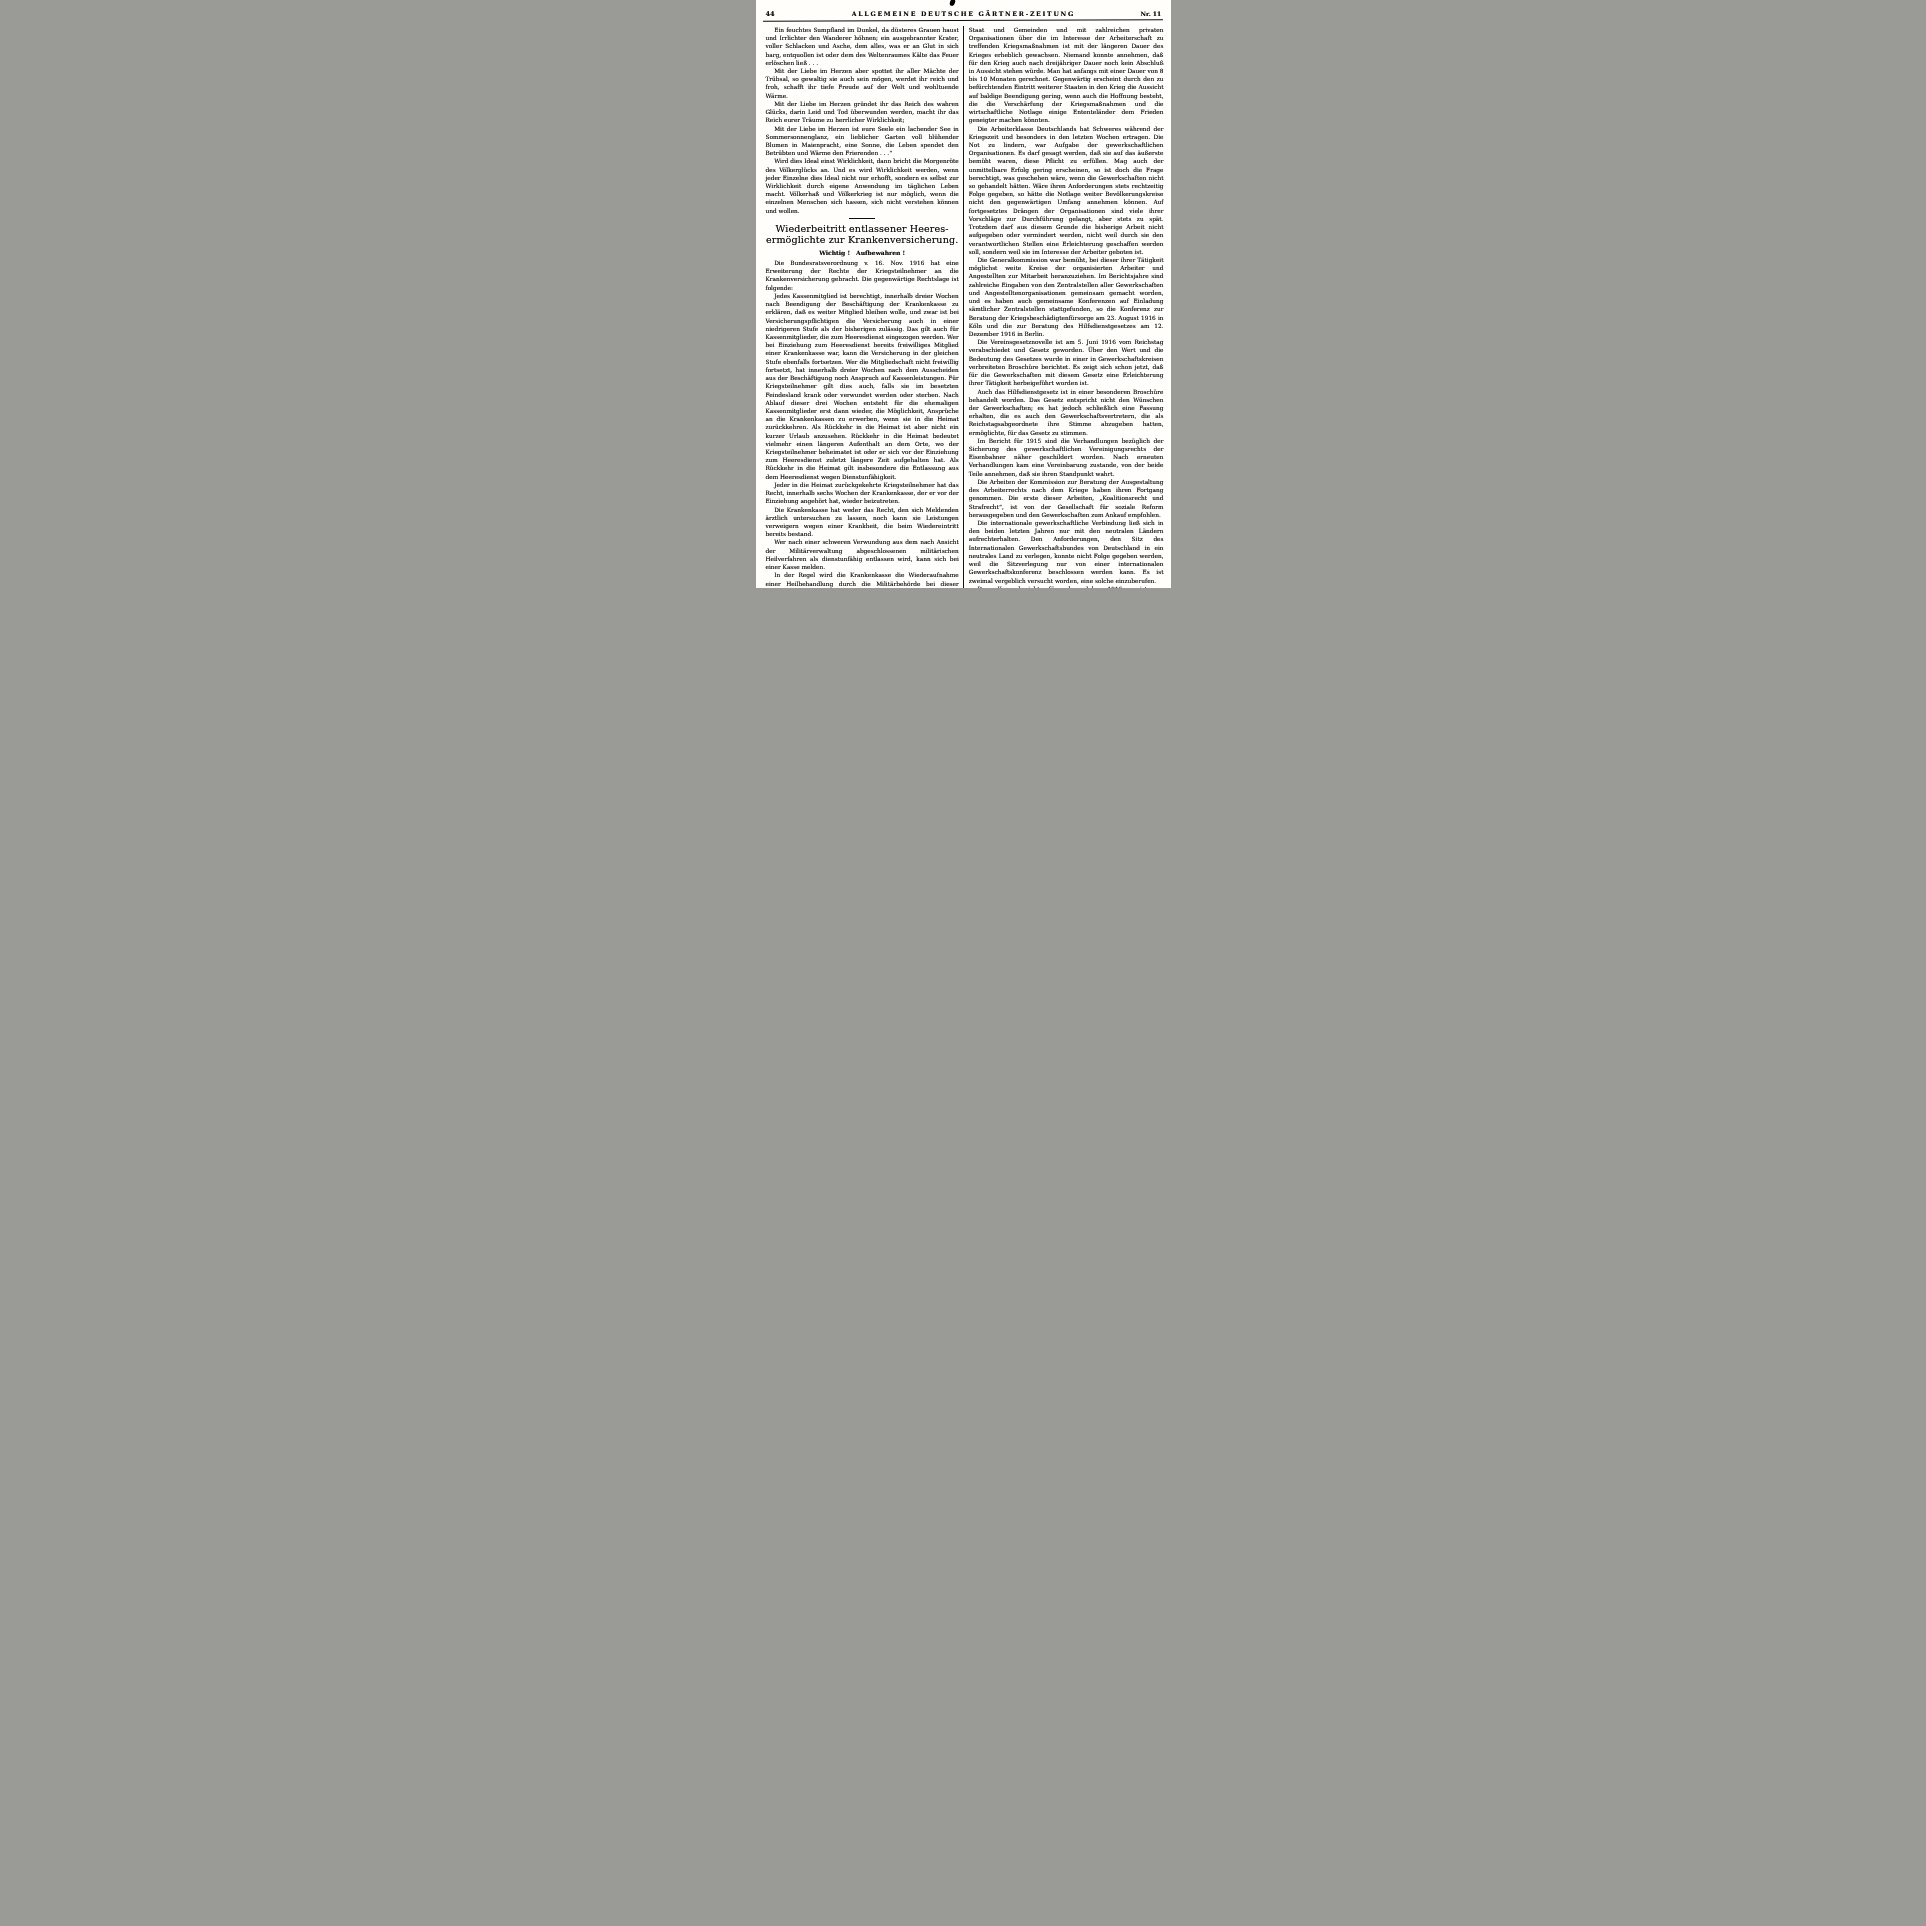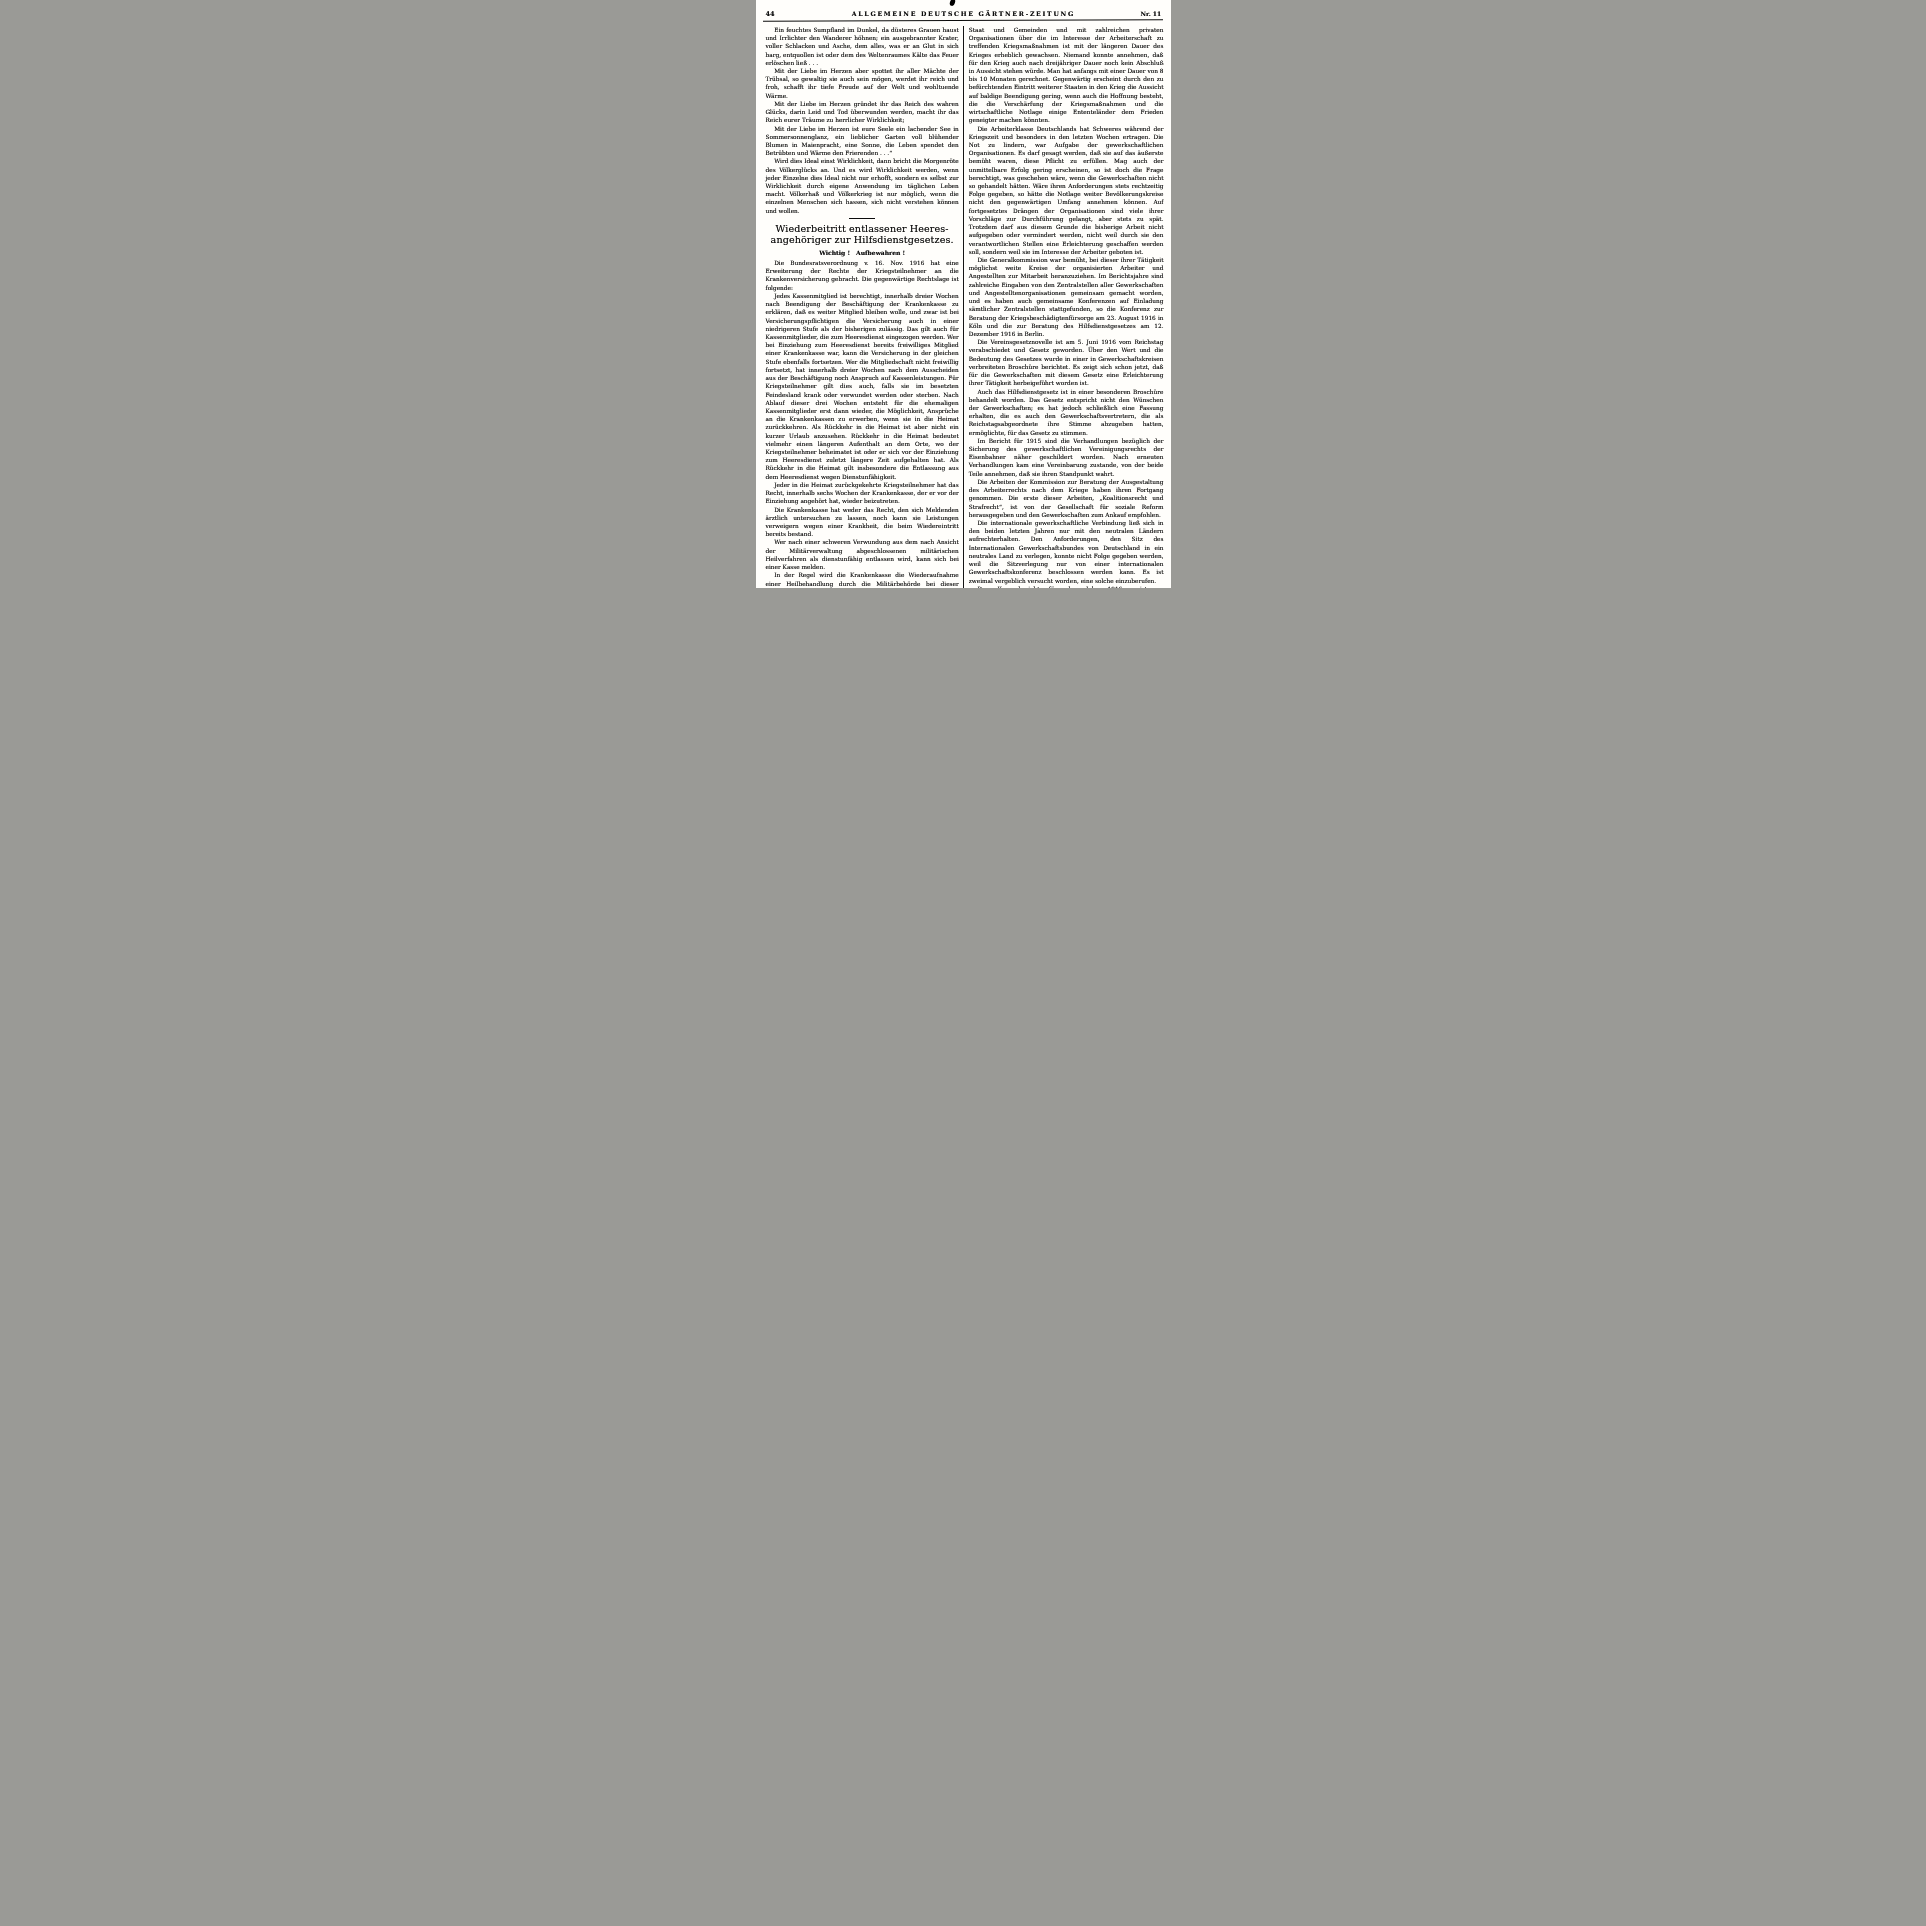--- a/index.html
+++ b/index.html
@@ -52,21 +52,21 @@
       <p>Ein feuchtes Sumpfland im Dunkel, da düsteres Grauen haust und Irrlichter den Wanderer höhnen; ein ausgebrannter Krater, voller Schlacken und Asche, dem alles, was er an Glut in sich barg, entquollen ist oder dem des Weltenraumes Kälte das Feuer erlöschen ließ . . .</p>
       <p>Mit der Liebe im Herzen aber spottet ihr aller Mächte der Trübsal, so gewaltig sie auch sein mögen, werdet ihr reich und froh, schafft ihr tiefe Freude auf der Welt und wohltuende Wärme.</p>
       <p>Mit der Liebe im Herzen gründet ihr das Reich des wahren Glücks, darin Leid und Tod überwunden werden, macht ihr das Reich eurer Träume zu herrlicher Wirklichkeit;</p>
       <p>Mit der Liebe im Herzen ist eure Seele ein lachender See in Sommersonnenglanz, ein lieblicher Garten voll blühender Blumen in Maienpracht, eine Sonne, die Leben spendet den Betrübten und Wärme den Frierenden . . .“</p>
       <p>Wird dies Ideal einst Wirklichkeit, dann bricht die Morgenröte des Völkerglücks an. Und es wird Wirklichkeit werden, wenn jeder Einzelne dies Ideal nicht nur erhofft, sondern es selbst zur Wirklichkeit durch eigene Anwendung im täglichen Leben macht. Völkerhaß und Völkerkrieg ist nur möglich, wenn die einzelnen Menschen sich hassen, sich nicht verstehen können und wollen.</p>
 
       <hr class="section-rule">
 
       <h2 class="article-heading">
         <span class="hl">Wiederbeitritt entlassener Heeres-</span>
-        <span class="hl">angehöriger zur Hilfsdienstgesetzes.</span>
+        <span class="hl">ermöglichte zur Krankenversicherung.</span>
       </h2>
       <h3 class="subheading">Wichtig ! Aufbewahren !</h3>
 
       <p>Die Bundesratsverordnung v. 16. Nov. 1916 hat eine Erweiterung der Rechte der Kriegsteilnehmer an die Krankenversicherung gebracht. Die gegenwärtige Rechtslage ist folgende:</p>
       <p>Jedes Kassenmitglied ist berechtigt, innerhalb dreier Wochen nach Beendigung der Beschäftigung der Krankenkasse zu erklären, daß es weiter Mitglied bleiben wolle, und zwar ist bei Versicherungspflichtigen die Versicherung auch in einer niedrigeren Stufe als der bisherigen zulässig. Das gilt auch für Kassenmitglieder, die zum Heeresdienst eingezogen werden. Wer bei Einziehung zum Heeresdienst bereits freiwilliges Mitglied einer Krankenkasse war, kann die Versicherung in der gleichen Stufe ebenfalls fortsetzen. Wer die Mitgliedschaft nicht freiwillig fortsetzt, hat innerhalb dreier Wochen nach dem Ausscheiden aus der Beschäftigung noch Anspruch auf Kassenleistungen. Für Kriegsteilnehmer gilt dies auch, falls sie im besetzten Feindesland krank oder verwundet werden oder sterben. Nach Ablauf dieser drei Wochen entsteht für die ehemaligen Kassenmitglieder erst dann wieder, die Möglichkeit, Ansprüche an die Krankenkassen zu erwerben, wenn sie in die Heimat zurückkehren. Als Rückkehr in die Heimat ist aber nicht ein kurzer Urlaub anzusehen. Rückkehr in die Heimat bedeutet vielmehr einen längeren Aufenthalt an dem Orte, wo der Kriegsteilnehmer beheimatet ist oder er sich vor der Einziehung zum Heeresdienst zuletzt längere Zeit aufgehalten hat. Als Rückkehr in die Heimat gilt insbesondere die Entlassung aus dem Heeresdienst wegen Dienstunfähigkeit.</p>
       <p>Jeder in die Heimat zurückgekehrte Kriegsteilnehmer hat das Recht, innerhalb sechs Wochen der Krankenkasse, der er vor der Einziehung angehört hat, wieder beizutreten.</p>
       <p>Die Krankenkasse hat weder das Recht, den sich Meldenden ärztlich untersuchen zu lassen, noch kann sie Leistungen verweigern wegen einer Krankheit, die beim Wiedereintritt bereits bestand.</p>
       <p>Wer nach einer schweren Verwundung aus dem nach Ansicht der Militärverwaltung abgeschlossenen militärischen Heilverfahren als dienstunfähig entlassen wird, kann sich bei einer Kasse melden.</p>
       <p>In der Regel wird die Krankenkasse die Wiederaufnahme einer Heilbehandlung durch die Militärbehörde bei dieser beantragen. Die Krankenkasse hat aber, falls Arbeitsunfähigkeit vorliegt, Krankengeld zu gewähren. Besonders häufig ist der Fall, daß sich das Leiden (z. B. bei chronisch Kranken) kurze Zeit nach der Entlassung aus dem Heeresdienst wieder verschlimmert und völlige Arbeitsunfähigkeit hervorruft. Auch dann hat der Kriegsteilnehmer die erwähnten Ansprüche an die Kasse.</p>
 

